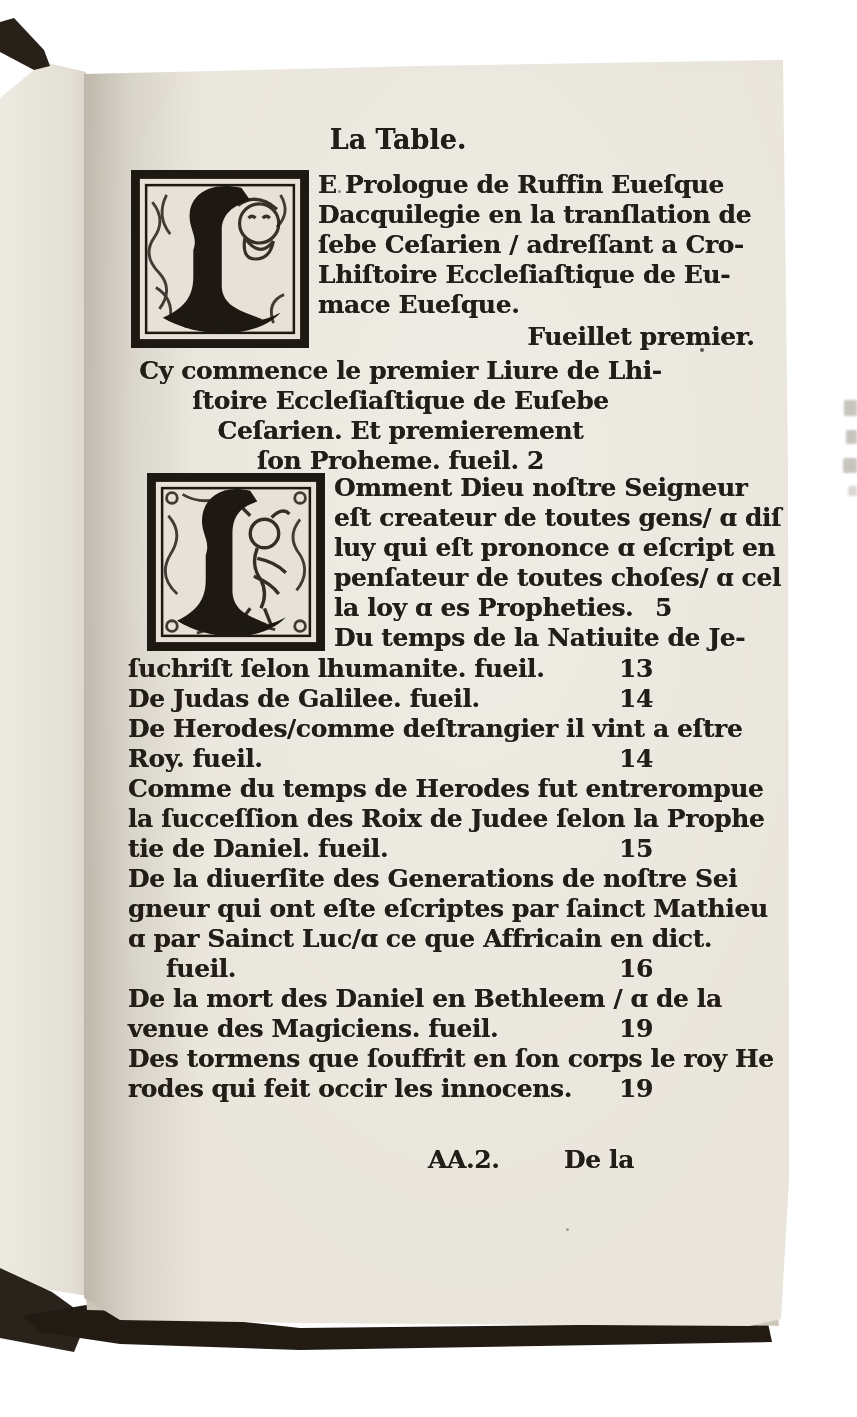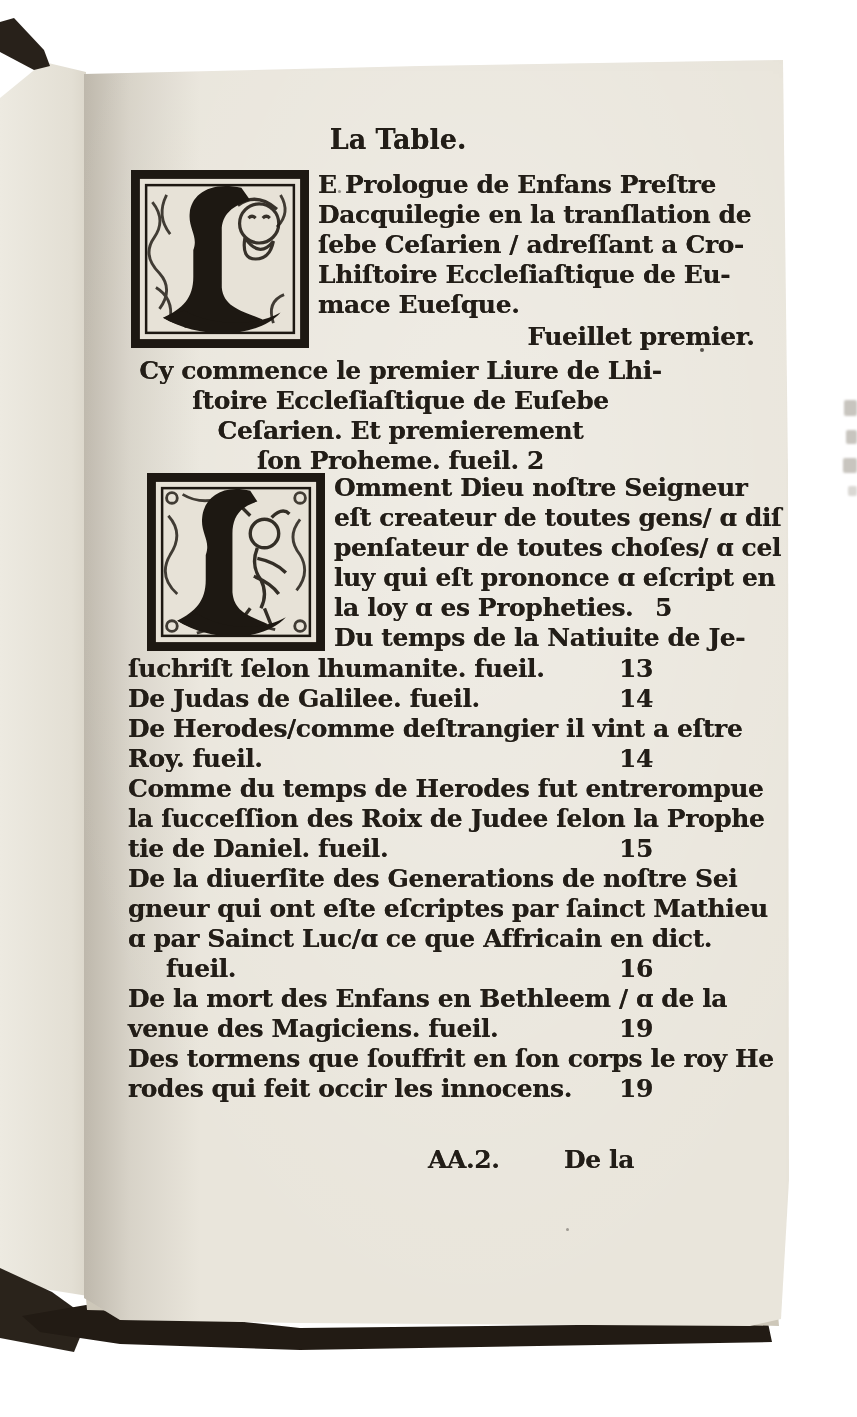--- a/index.html
+++ b/index.html
@@ -113,21 +113,21 @@
           <path d="M64,38 q8,12 16,2 q-2,10 -10,10 q-8,0 -6,-12"></path>
           <path d="M60,20 q10,-8 22,2"></path>
         </g>
 
         <path d="M62,10 C44,6 34,14 33,24 C32,33 38,37 35,45 L35,60 C35,72 29,78 18,83 C34,92 58,92 74,84 C62,79 52,77 51,66 L51,34 C51,25 57,20 67,17 Z" fill="#1d1812"></path>
         <path d="M18,83 C40,96 72,94 84,80 C70,88 46,88 30,79 Z" fill="#1d1812"></path>
       </svg>
     </span>
     <div class="beside-col print ink">
 
-    <div class="row"><span class="t">E Prologue de Enfans Preſtre</span></div>
+    <div class="row"><span class="t">E Prologue de Ruffin Eueſque</span></div>
         <div class="row"><span class="t">Dacquilegie en la tranſlation de</span></div>
         <div class="row"><span class="t">ſebe Ceſarien / adreſſant a Cro-</span></div>
         <div class="row"><span class="t">Lhiſtoire Eccleſiaſtique de Eu-</span></div>
         <div class="row"><span class="t">mace Eueſque.</span></div>
       </div>
   </div>
   <div class="block" style="left:449px;top:322px;width:384px;">
     <div class="foliation-line print ink" style="width:100%;">Fueillet premier.</div>
   </div>
 
@@ -164,41 +164,41 @@
         </g>
 
         <path d="M58,10 C42,6 32,14 31,25 C30,34 36,38 33,46 L33,60 C33,72 27,78 17,83 C32,92 54,92 68,85 C57,80 49,78 48,67 L48,34 C48,25 52,19 62,16 Z" fill="#1d1812"></path>
         <path d="M17,83 C38,96 66,94 78,81 C64,89 42,88 28,79 Z" fill="#1d1812"></path>
       </svg>
     </span>
     <div class="beside-col print ink">
 
     <div class="row"><span class="t">Omment Dieu noſtre Seigneur</span><span class="n"></span></div>
         <div class="row"><span class="t">eſt createur de toutes gens/ ɑ diſ</span><span class="n"></span></div>
+        <div class="row"><span class="t">luy qui eſt prononce ɑ eſcript en</span><span class="n"></span></div>
         <div class="row"><span class="t">penſateur de toutes choſes/ ɑ cel</span><span class="n"></span></div>
-        <div class="row"><span class="t">luy qui eſt prononce ɑ eſcript en</span><span class="n"></span></div>
         <div class="row"><span class="t">la loy ɑ es Propheties.</span><span class="n">5</span></div>
         <div class="row"><span class="t">Du temps de la Natiuite de Je-</span><span class="n"></span></div>
       </div>
   </div>
 
   <div class="toc print ink">
 
   <div class="row"><span class="t">ſuchriſt ſelon lhumanite. fueil.</span><span class="n">13</span></div>
       <div class="row"><span class="t">De Judas de Galilee. fueil.</span><span class="n">14</span></div>
       <div class="row"><span class="t">De Herodes/comme deſtrangier il vint a eſtre</span><span class="n"></span></div>
       <div class="row"><span class="t">Roy. fueil.</span><span class="n">14</span></div>
       <div class="row"><span class="t">Comme du temps de Herodes fut entrerompue</span><span class="n"></span></div>
       <div class="row"><span class="t">la ſucceſſion des Roix de Judee ſelon la Prophe</span><span class="n"></span></div>
       <div class="row"><span class="t">tie de Daniel. fueil.</span><span class="n">15</span></div>
       <div class="row"><span class="t">De la diuerſite des Generations de noſtre Sei</span><span class="n"></span></div>
       <div class="row"><span class="t">gneur qui ont eſte eſcriptes par ſainct Mathieu</span><span class="n"></span></div>
       <div class="row"><span class="t">ɑ par Sainct Luc/ɑ ce que Affricain en dict.</span><span class="n"></span></div>
       <div class="row indent"><span class="t">fueil.</span><span class="n">16</span></div>
-      <div class="row"><span class="t">De la mort des Enfans en Bethleem / ɑ de la</span><span class="n"></span></div>
+      <div class="row"><span class="t">De la mort des Daniel en Bethleem / ɑ de la</span><span class="n"></span></div>
       <div class="row"><span class="t">venue des Magiciens. fueil.</span><span class="n">19</span></div>
       <div class="row"><span class="t">Des tormens que ſouffrit en ſon corps le roy He</span><span class="n"></span></div>
       <div class="row"><span class="t">rodes qui feit occir les innocens.</span><span class="n">19</span></div>
     </div>
 
   <div class="sig-line print ink">
     <span class="sig">AA.2.</span>
     <span class="catch">De la</span>
   </div>
 

